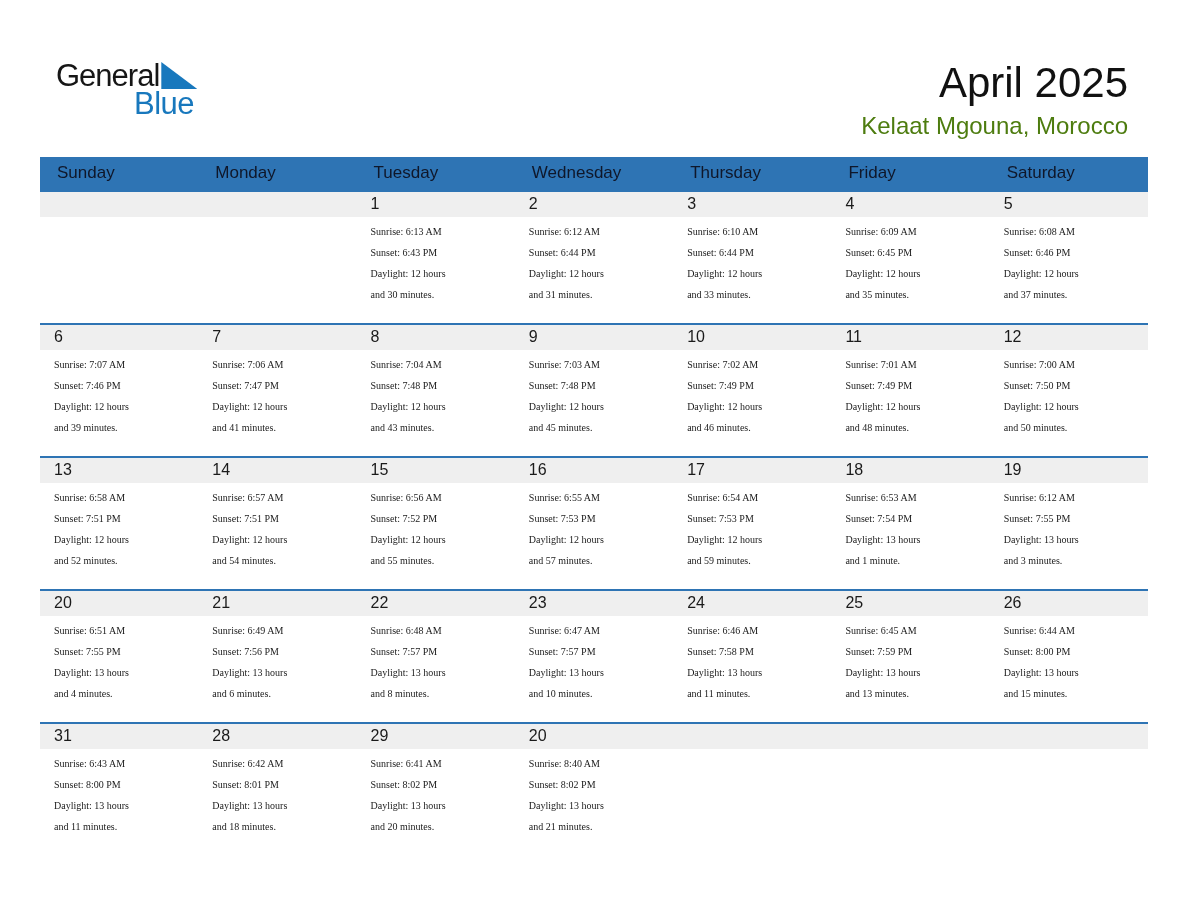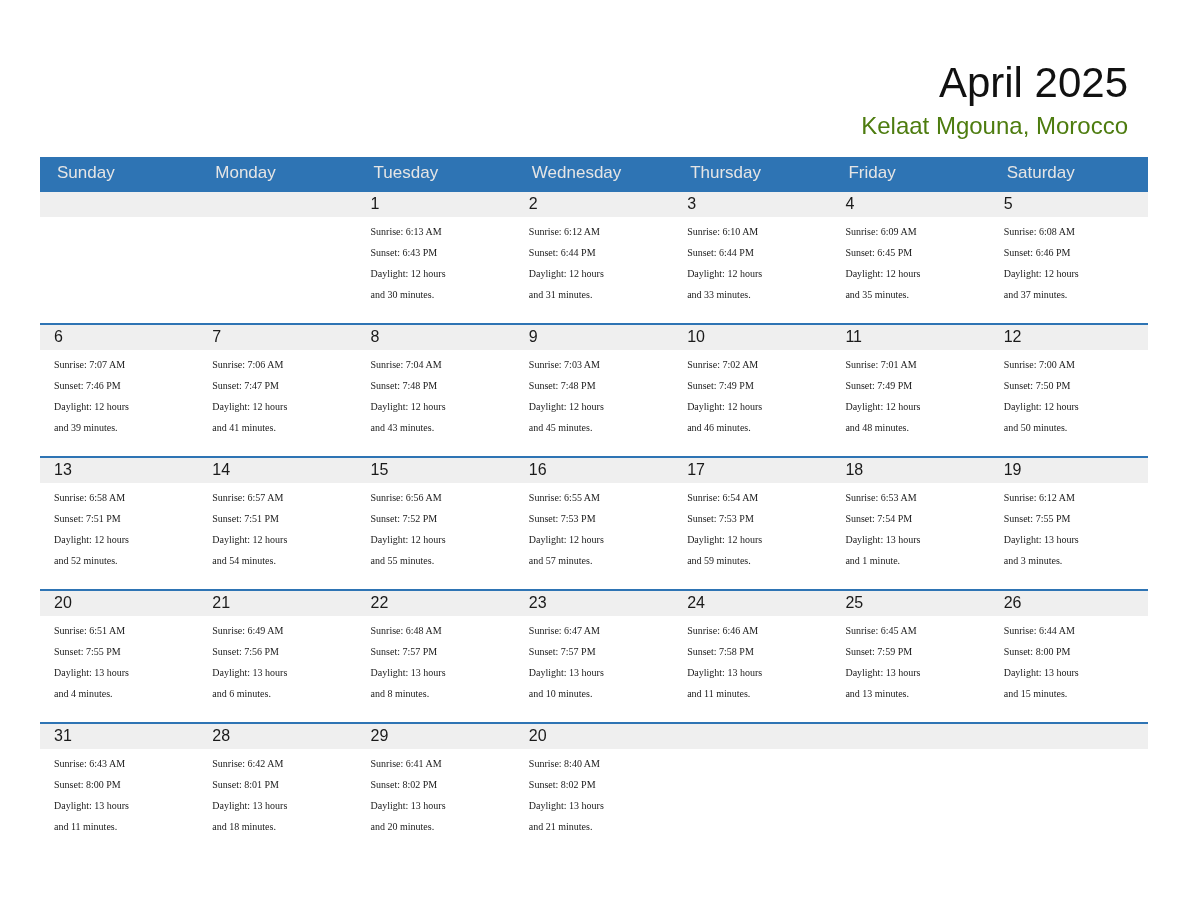--- a/index.html
+++ b/index.html
@@ -30,21 +30,21 @@
 
   
   table.cal {
     position: absolute; left: 40px; top: 157px;
     width: 1108px;
     border-collapse: collapse;
     table-layout: fixed;
   }
   thead th {
     background: #2E74B4;
-    color: #e5e5e5;
+    color: #0f172a;
     font-weight: 400;
     font-size: 17px;
     text-align: left;
     padding: 6px 0 7px 17px;
   }
   tbody tr { border-top: 2px solid #2E74B4; }
   tbody td { vertical-align: top; padding: 0; height: 133px; }
   .daynum {
     background: #EFEFEF;
     height: 25px;
@@ -56,20 +56,27 @@
     font-size: 10px;
     line-height: 21px;
     font-family: Liberation Serif, serif;
   }
 </style>
 </head>
 <body>
 
 <div class="page">
 
+  <div class="logo">
+    <div class="logo-top">
+      <span class="logo-general">General</span>
+      <span class="logo-triangle"></span>
+    </div>
+    <div class="logo-blue">Blue</div>
+  </div>
 
   <div class="titles">
     <h1 class="title-month">April 2025</h1>
     <h2 class="title-location">Kelaat Mgouna, Morocco</h2>
   </div>
 
   <table class="cal">
     <thead>
       <tr>
           <th>Sunday</th>

